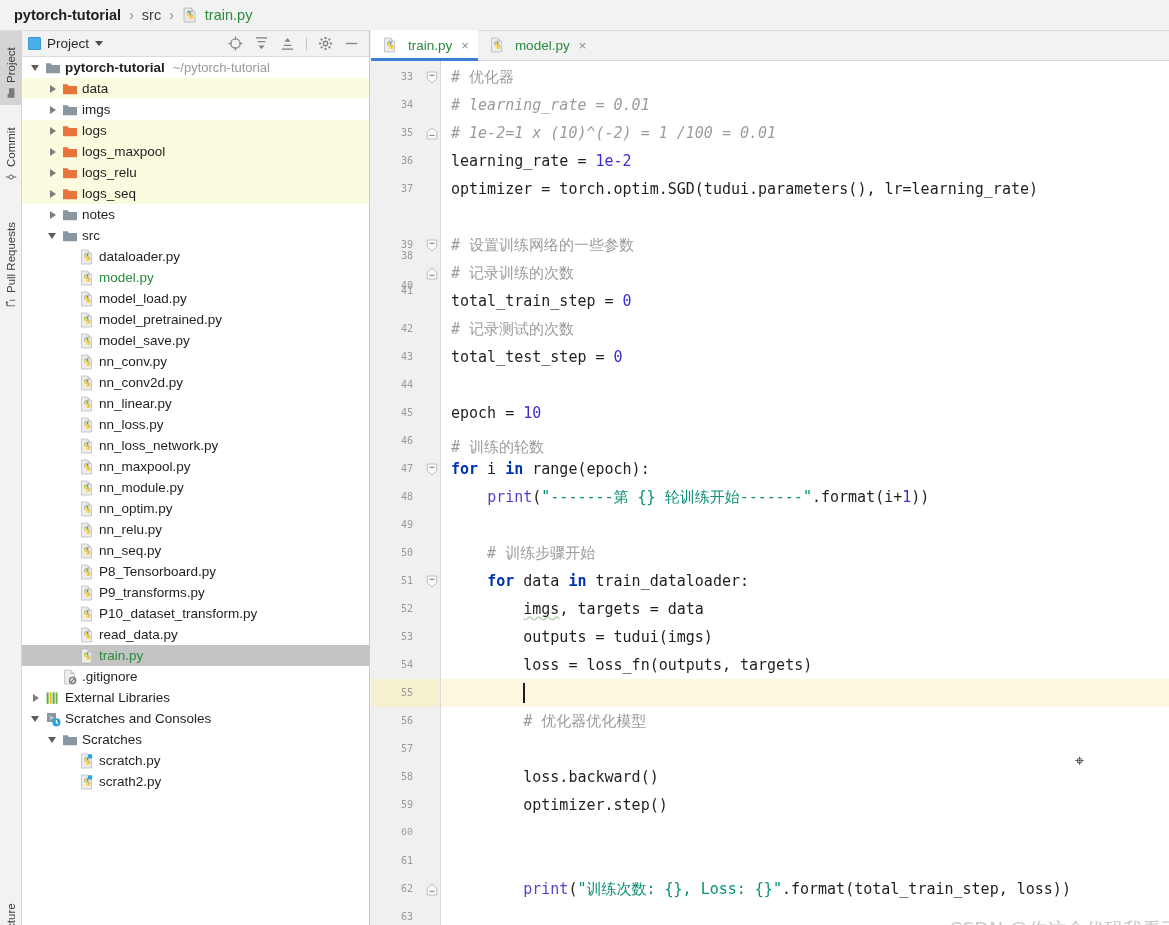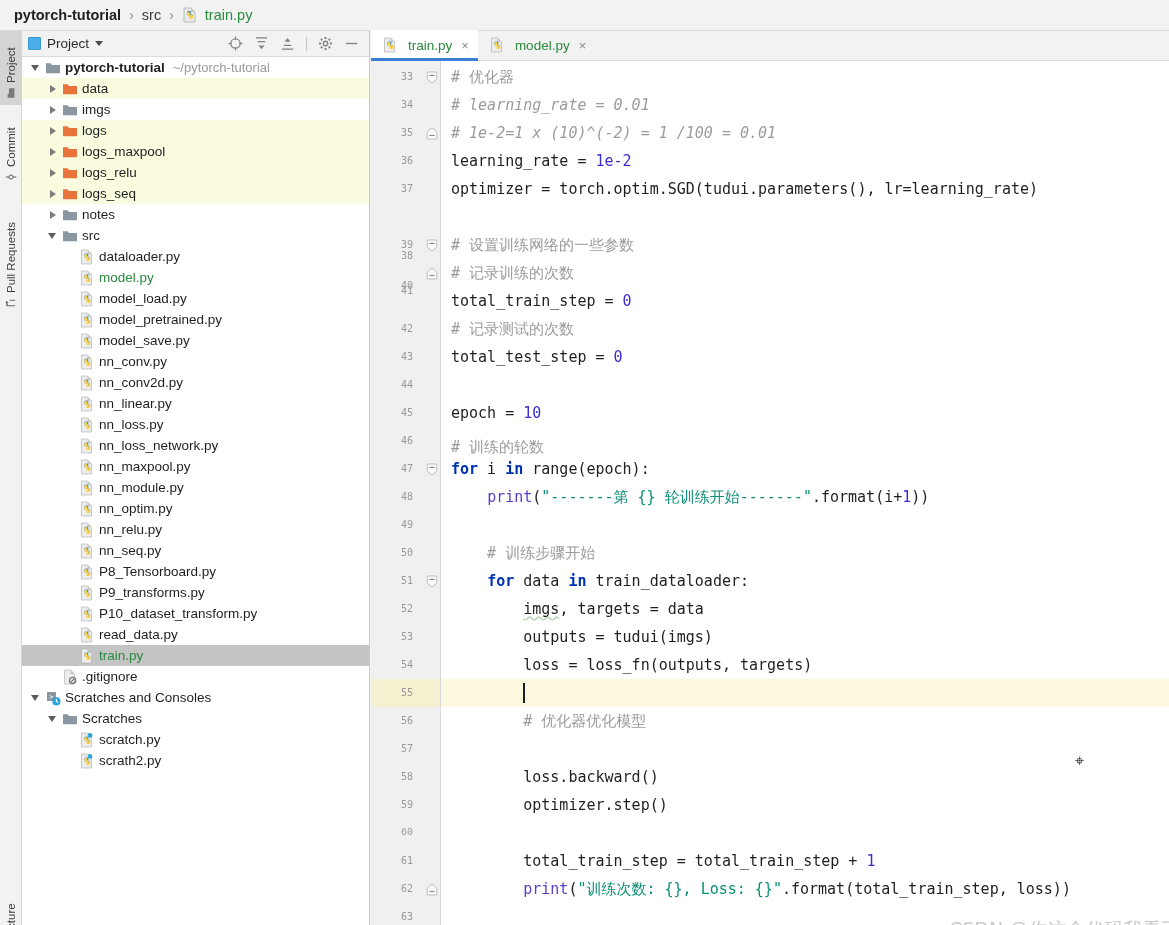--- a/index.html
+++ b/index.html
@@ -545,20 +545,31 @@
           <svg viewBox="0 0 16 16" class="ico">
             <path d="M2.5 1h6l4 4v10h-10z" fill="#ededed" stroke="#b5b5b5" stroke-width="0.7"></path>
             <path d="M8.5 1l4 4h-4z" fill="#c6c6c6"></path>
             <circle cx="10.6" cy="11.4" r="3.1" fill="none" stroke="#7c7c7c" stroke-width="1.3"></circle>
             <line x1="8.4" y1="13.6" x2="12.8" y2="9.2" stroke="#7c7c7c" stroke-width="1.3"></line>
           </svg>
           <span class="lbl">.gitignore</span>
         </div>
         <div class="row">
           <span style="display: inline-block; flex: 0 0 auto; width: 8px;"></span>
+          <span class="arrow right" style="margin-right: 4px;"></span>
+          <svg viewBox="0 0 16 16" class="ico">
+            <rect x="1.6" y="2.4" width="2" height="11.4" fill="#4caf50"></rect>
+            <rect x="4.6" y="2.4" width="2" height="11.4" fill="#ffb300"></rect>
+            <rect x="7.6" y="2.4" width="2" height="11.4" fill="#4caf50"></rect>
+            <rect x="10.6" y="2.4" width="2" height="11.4" fill="#7cb342"></rect>
+          </svg>
+          <span class="lbl">External Libraries</span>
+        </div>
+        <div class="row">
+          <span style="display: inline-block; flex: 0 0 auto; width: 8px;"></span>
           <span class="arrow down" style="margin-right: 4px;"></span>
           <svg viewBox="0 0 16 16" class="ico">
             <path d="M2 2h9v9H2z" fill="#8a97a0"></path>
             <text x="6.4" y="9" font-size="6.8" fill="#fff" text-anchor="middle" font-family="DejaVu Sans Mono">&gt;</text>
             <circle cx="11.4" cy="11.4" r="4.1" fill="#2ba6db"></circle>
             <path d="M11.4 9v2.5l1.7 1" stroke="#fff" stroke-width="1.1" fill="none"></path>
           </svg>
           <span class="lbl">Scratches and Consoles</span>
         </div>
         <div class="row">
@@ -708,19 +719,18 @@
           <div class="cl" style="top: 534px;"><span class="c-plain">        </span><span class="c-plain typo">imgs</span><span class="c-plain">, targets = data</span></div>
           <div class="cl" style="top: 562px;"><span class="c-plain">        outputs = tudui(imgs)</span></div>
           <div class="cl" style="top: 590px;"><span class="c-plain">        loss = loss_fn(outputs, targets)</span></div>
           <div class="rowhl" style="top: 618px;"></div>
           <div class="cl" style="top: 618px;"><span class="c-plain">        </span></div>
           <div class="caret" style="left: 82px; top: 622px;"></div>
           <div class="cl" style="top: 646px;"><span class="c-cmt-cn">        # 优化器优化模型</span></div>
           <div class="cl" style="top: 702px;"><span class="c-plain">        loss.backward()</span></div>
           <div class="cl" style="top: 730px;"><span class="c-plain">        optimizer.step()</span></div>
           <div class="cl" style="top: 758px;"></div>
-          <div class="cl" style="top: 786px;"><span class="c-plain">        total_train_step = total_train_step + </span><span class="c-num">1</span></div>
           <div class="cl" style="top: 814px;"><span class="c-plain">        </span><span class="c-fn">print</span><span class="c-plain">(</span><span class="c-str">"训练次数: {}, Loss: {}"</span><span class="c-plain">.format(total_train_step, loss))</span></div>
           <div class="cl" style="top: 842px;"></div>
         </div>
     </div>
   </div>
 </div>
 
 </body></html>

